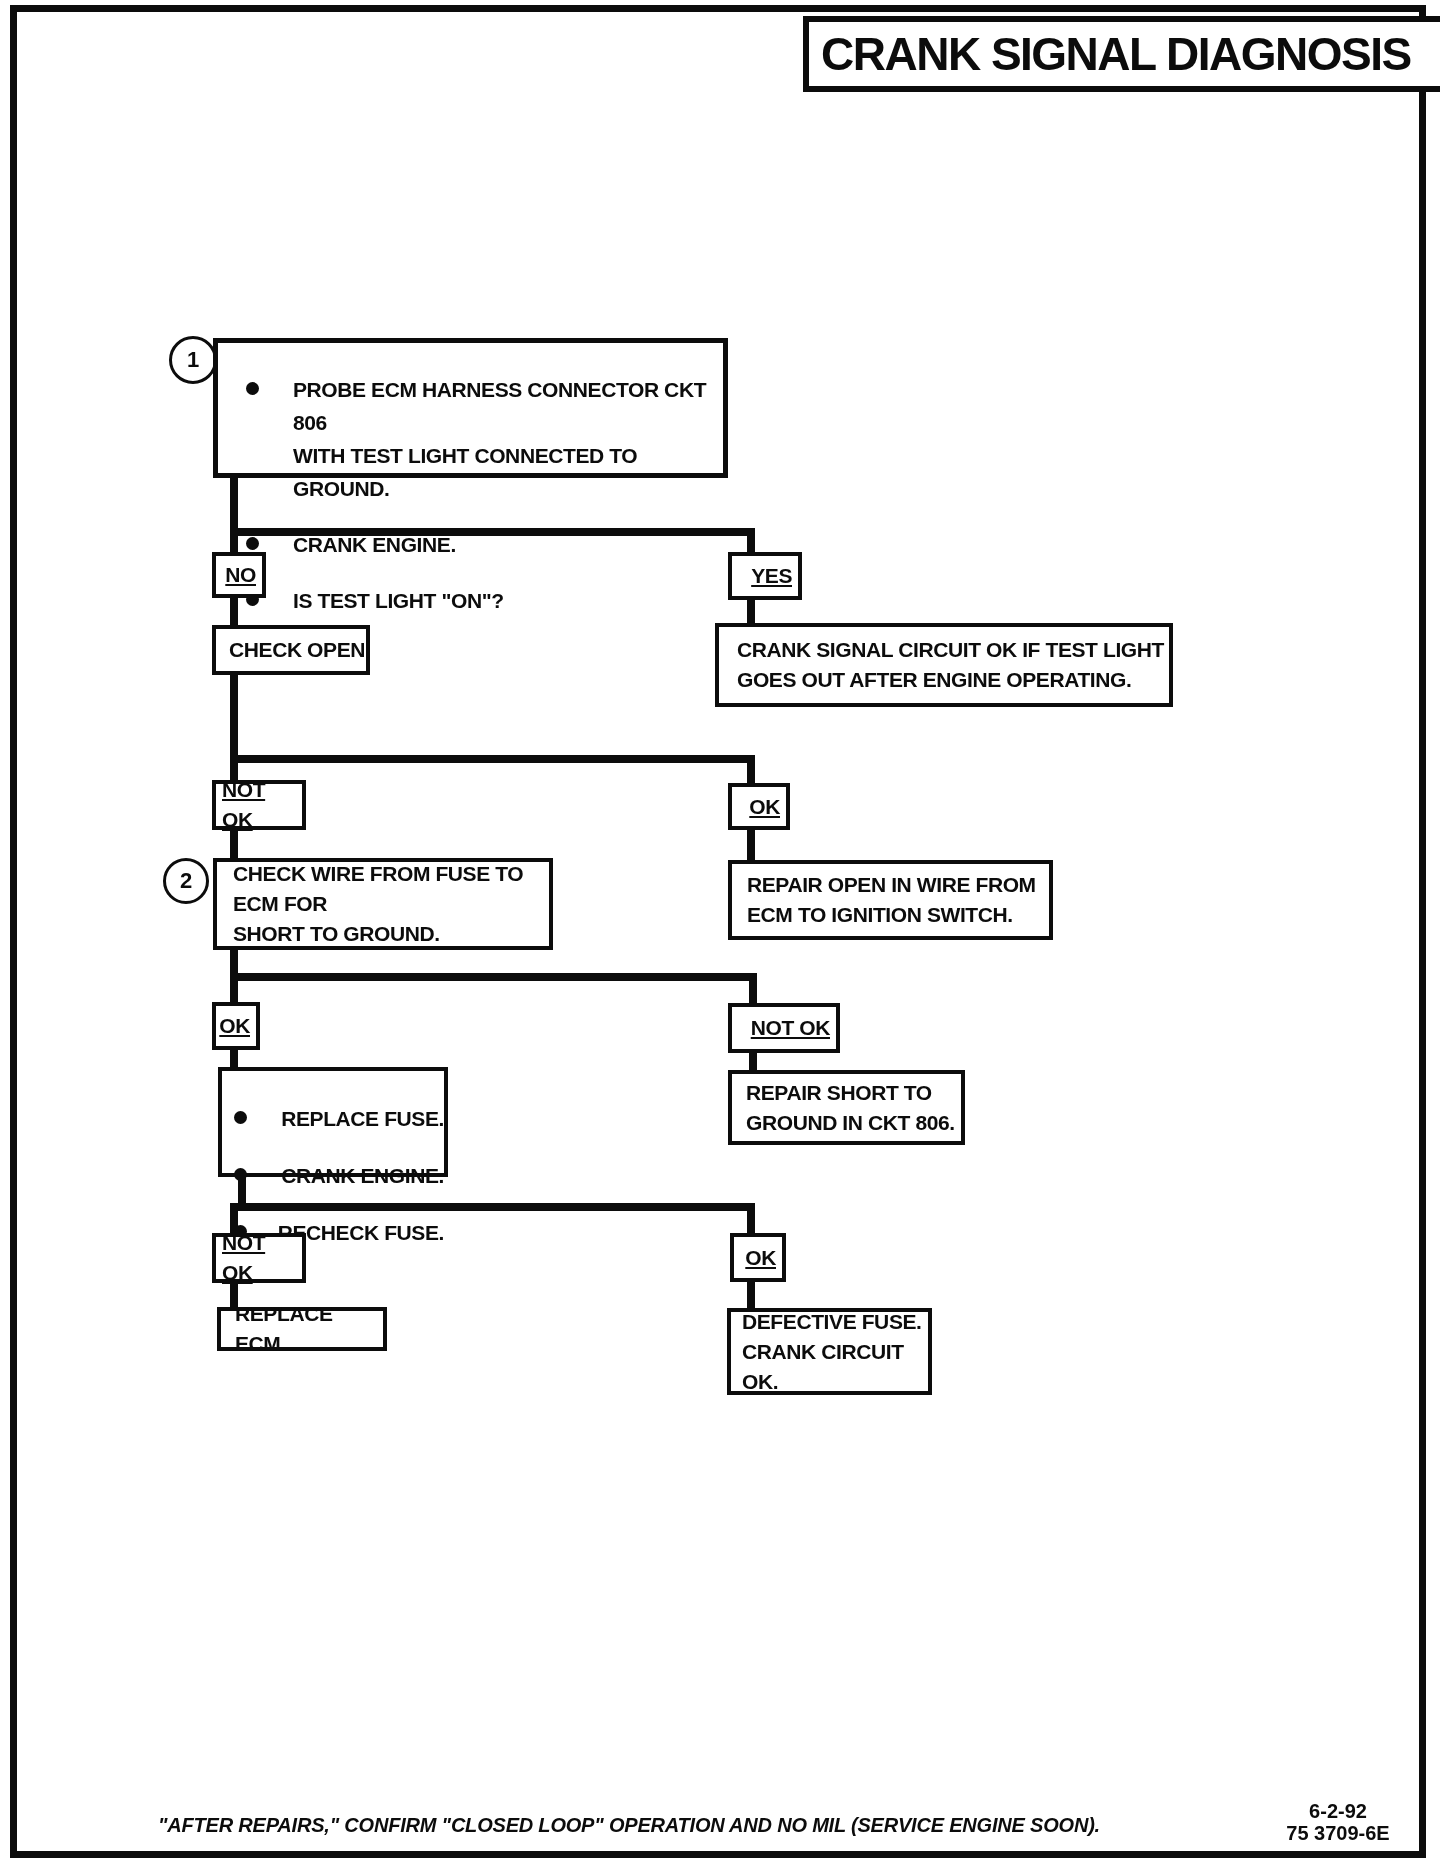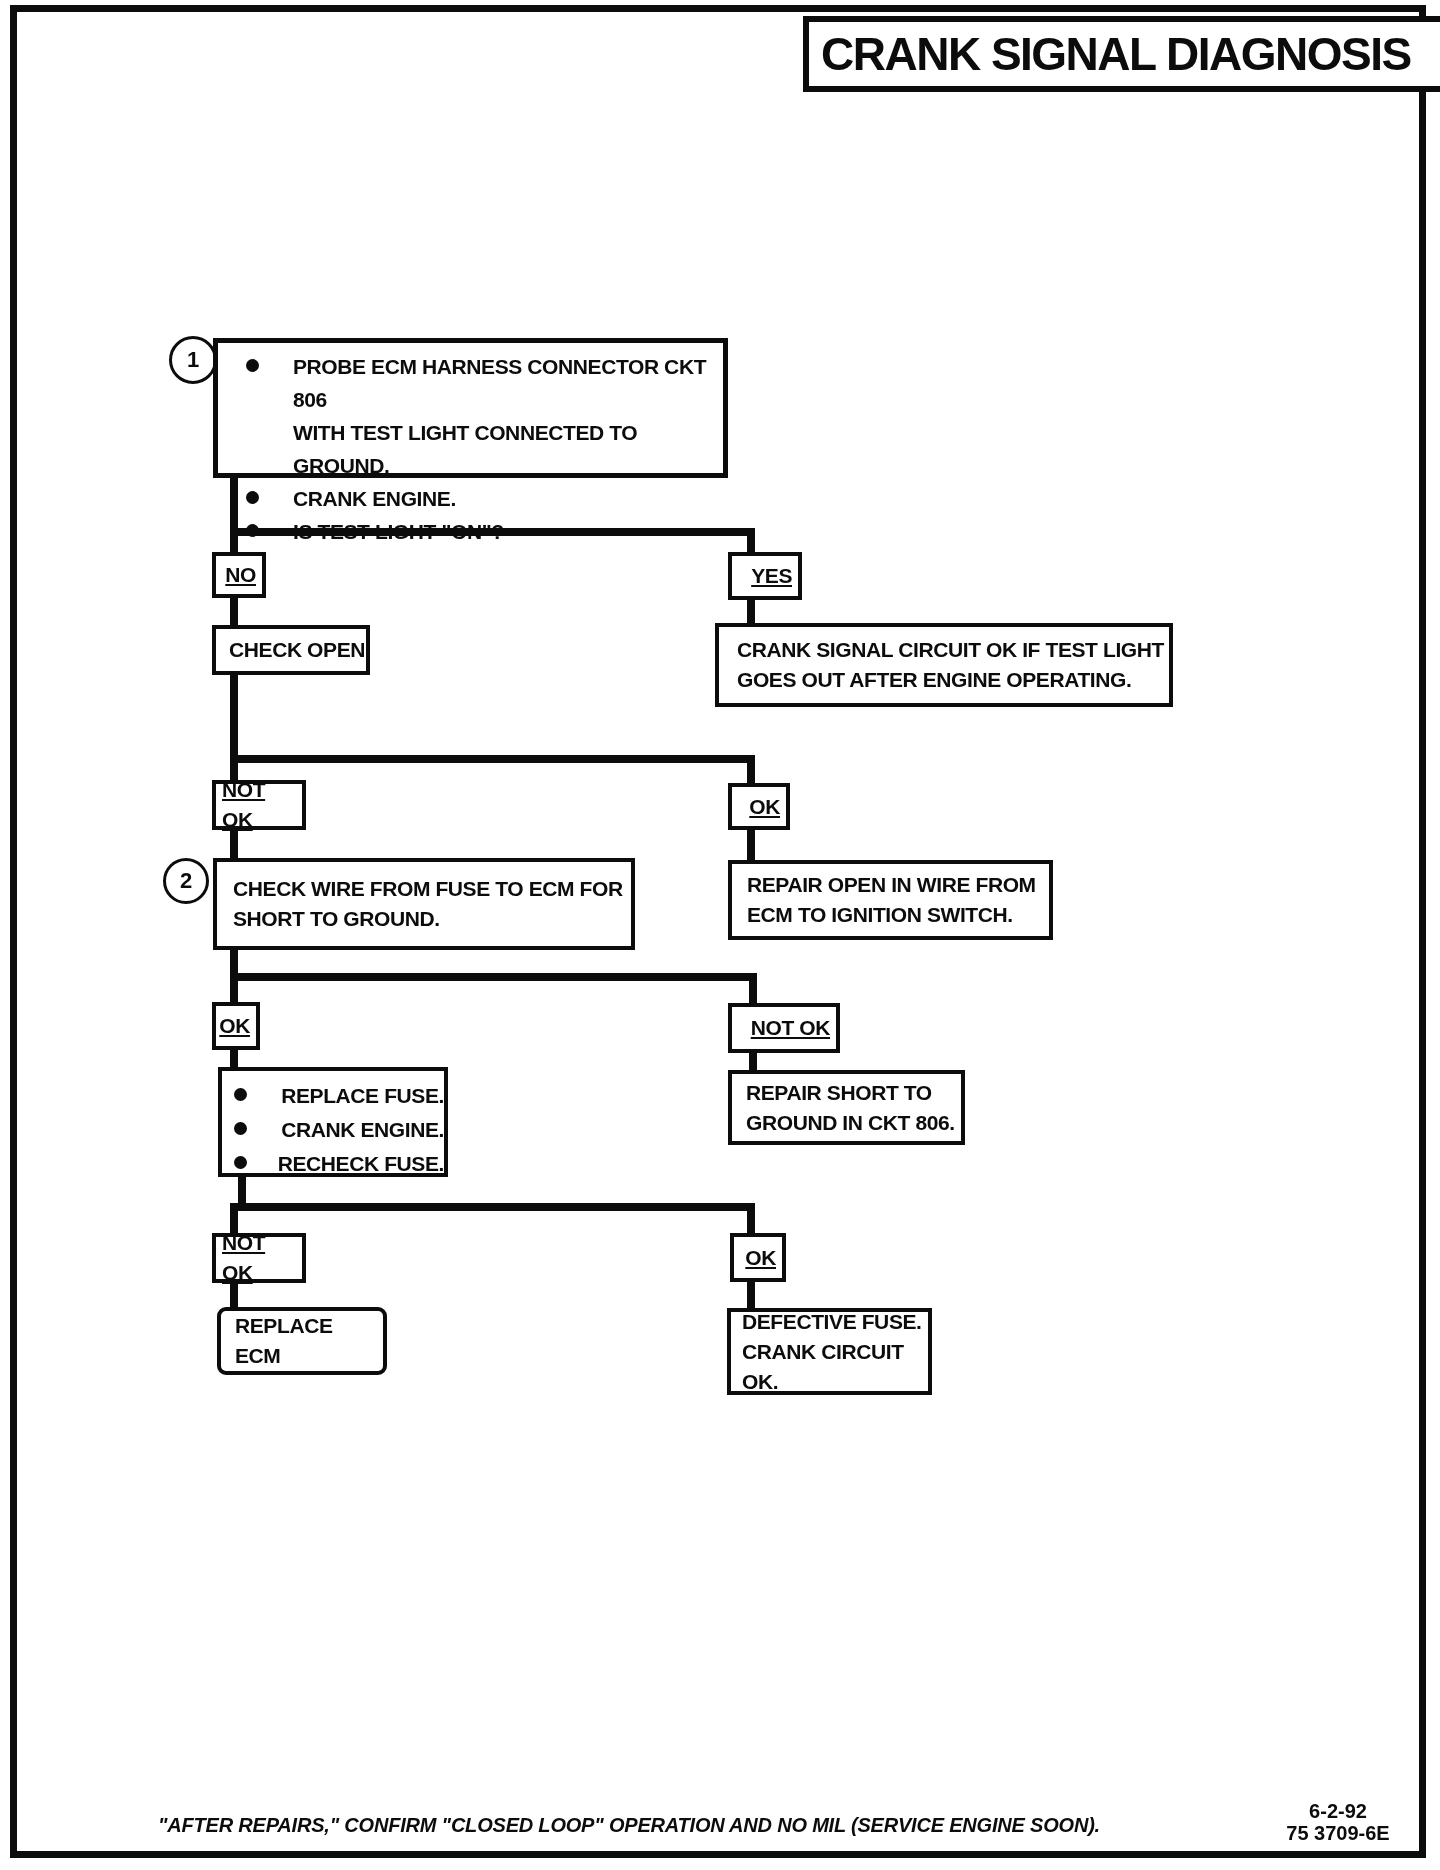--- a/index.html
+++ b/index.html
@@ -36,21 +36,21 @@
   .multi { white-space:pre-line; }
   .label-box { justify-content:flex-end; padding:0 6px;text-decoration:underline; }
   .line-v { position:absolute; width:8px; background:#0c0c0c; }
   .line-h { position:absolute; height:8px; background:#0c0c0c; }
   .circle {
     position:absolute; border:3px solid #0c0c0c; border-radius:50%;
     background:#fff; display:flex; align-items:center; justify-content:center;
     font-size:22px; font-weight:700;
   }
   ul.blist { list-style:none; margin:0; padding:0; width:100%; }
-  ul.blist li { position:relative; white-space:pre-line; }
+  ul.blist li { position:relative; white-space:pre-line;margin-top:23px; }
   .dot {
     position:absolute; width:13px; height:13px; border-radius:50%;
     background:#0c0c0c; top:9px;
   }
   .box1-list li { padding-left:75px; line-height:33px; }
   .box1-list .dot { left:28px; }
   .rf-list li { line-height:34px;text-align:right; }
   .rf-list .dot { left:12px; }
   .footer-note {
     position:absolute; left:158px; top:1814px;
@@ -114,21 +114,21 @@
     <span>NOT OK</span>
   </div>
   <div class="node label-box" style="left:728px; top:783px; width:62px; height:47px;">
     <span>OK</span>
   </div>
 
   <div class="line-v" style="left:230px; top:830px; height:30px;"></div>
   <div class="circle" style="left:163px; top:858px; width:40px; height:40px;">
     <span>2</span>
   </div>
-  <div class="node multi" style="left:213px; top:858px; width:422px; height:92px; padding-left:16px;">
+  <div class="node multi" style="left:213px; top:858px; width:340px; height:92px; padding-left:16px;">
     <span class="multi">CHECK WIRE FROM FUSE TO ECM FOR
 SHORT TO GROUND.</span>
   </div>
 
   <div class="line-v" style="left:747px; top:830px; height:32px;"></div>
   <div class="node multi" style="left:728px; top:860px; width:325px; height:80px; padding-left:15px;">
     <span class="multi">REPAIR OPEN IN WIRE FROM
 ECM TO IGNITION SWITCH.</span>
   </div>
 
@@ -164,21 +164,21 @@
   <div class="line-v" style="left:747px; top:1203px; height:32px;"></div>
 
   <div class="node label-box" style="left:212px; top:1233px; width:94px; height:50px;">
     <span>NOT OK</span>
   </div>
   <div class="node label-box" style="left:730px; top:1233px; width:56px; height:49px;">
     <span>OK</span>
   </div>
 
   <div class="line-v" style="left:230px; top:1283px; height:26px;"></div>
-  <div class="node" style="left:217px; top:1307px; width:170px; height:68px; padding-left:14px;border-radius:9px;">
+  <div class="node" style="left:217px; top:1307px; width:170px; height:44px; padding-left:14px;">
     <span>REPLACE ECM</span>
   </div>
 
   <div class="line-v" style="left:747px; top:1282px; height:28px;"></div>
   <div class="node multi" style="left:727px; top:1308px; width:205px; height:87px; padding-left:11px;">
     <span class="multi">DEFECTIVE FUSE.
 CRANK CIRCUIT OK.</span>
   </div>
 
   <div class="footer-note">

